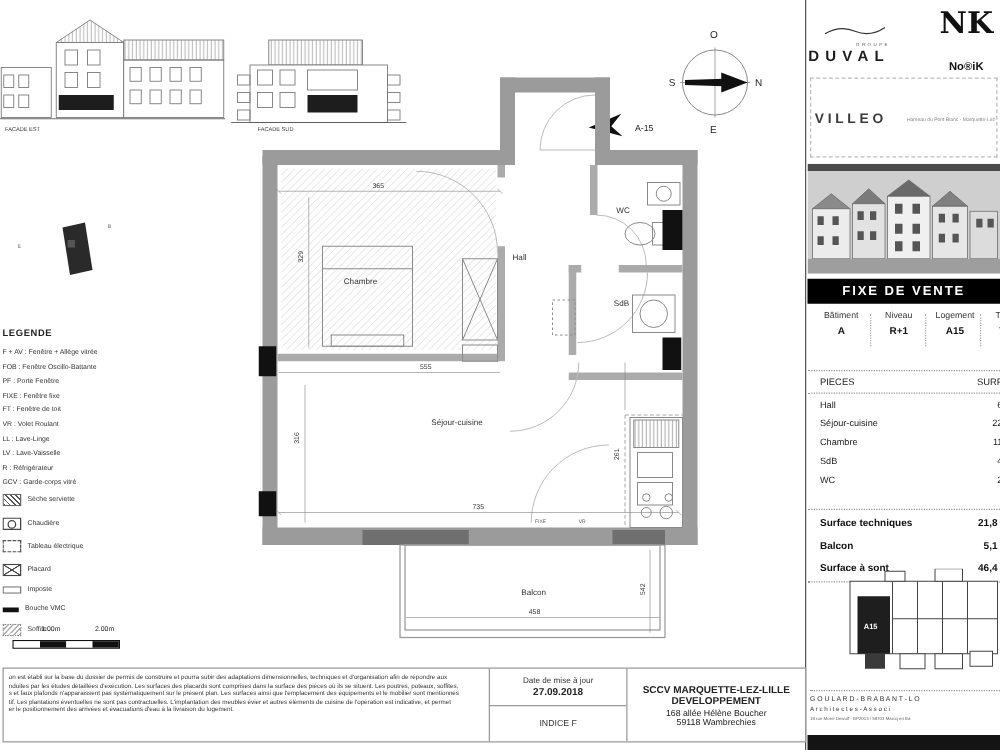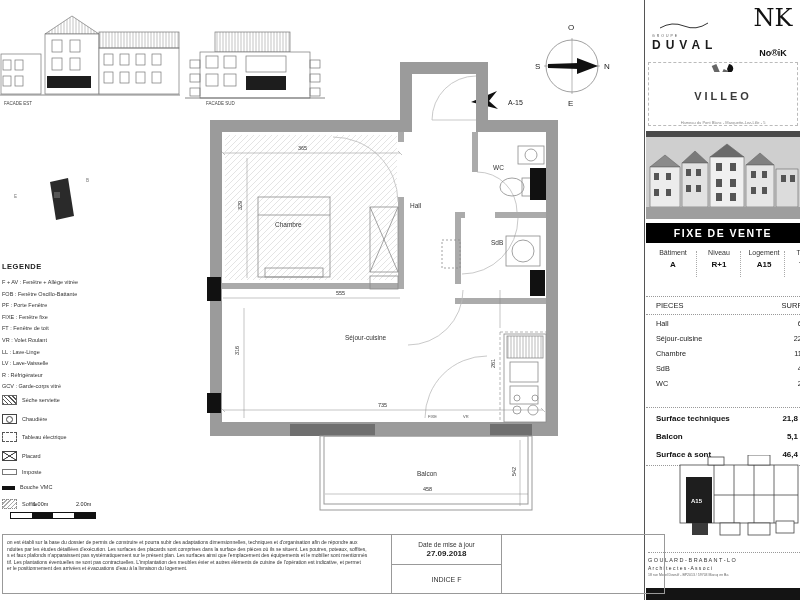--- a/index.html
+++ b/index.html
@@ -24,28 +24,28 @@
   .ic-soffite{background:repeating-linear-gradient(-45deg,#aaa 0 1px,transparent 1px 3px);border:1px dotted #888;}
   .scale-label{font-size:5.5px;color:#222;}
   .scalebar{left:10px;top:512px;height:5px;display:flex;border:1px solid #111;}
   .scalebar div{height:5px;}
   
   .rlabel{font:6.5px "Liberation Sans",sans-serif;fill:#333;}
   .dlabel{font:5.5px "Liberation Sans",sans-serif;fill:#333;}
   .wlabel{font:4px "Liberation Sans",sans-serif;fill:#555;}
   
   .vsep{left:644px;top:0;width:1px;height:600px;background:#555;}
-  .duval{left:652px;top:16px;width:92px;text-align:left;}
+  .duval{left:620px;top:16px;width:92px;text-align:right;}
   .duval .grp{font-size:3.5px;letter-spacing:2px;color:#555;}
   .duval .dv{font-size:12px;font-weight:700;letter-spacing:5px;color:#1c1c1c;}
   .nk{left:748px;top:6px;width:50px;text-align:center;}
-  .nk .big{font-family:"DejaVu Serif",serif;font-size:24px;font-weight:400;line-height:24px;color:#111;}
+  .nk .big{font-family:"DejaVu Serif",serif;font-size:24px;font-weight:700;line-height:24px;color:#111;}
   .nk .small{font-size:9px;font-weight:700;color:#111;margin-top:18px;}
   .villeo{left:648px;top:62px;width:148px;height:62px;border:1px dashed #bbb;
-          display:flex;flex-direction:column;align-items:center;justify-content:center;overflow:hidden;gap:16px;}
+          display:flex;flex-direction:row;align-items:center;justify-content:center;overflow:hidden;gap:16px;}
   .villeo .name{font-size:11px;font-weight:700;letter-spacing:3px;color:#3a3a3a;margin-top:2px;}
   .villeo .sub{font-size:4px;color:#888;white-space:nowrap;margin-top:2px;}
   .banner{left:646px;top:223px;width:154px;height:20px;background:#000;color:#fff;
           display:flex;align-items:center;justify-content:center;font-size:10.5px;font-weight:700;letter-spacing:1.5px;}
   .unit-cols{left:646px;top:249px;width:200px;height:32px;}
   .ucol{position:absolute;text-align:center;}
   .ucol .lab{font-size:7px;color:#333;}
   .ucol .val{font-size:8px;font-weight:700;color:#111;margin-top:4px;}
   .usep{position:absolute;top:2px;height:26px;border-left:1px dotted #aaa;}
   .pieces-head{left:646px;top:296px;width:166px;border-top:1px dotted #999;border-bottom:1px dotted #999;
@@ -54,21 +54,21 @@
   .prow .v{text-align:right;}
   .sumblock{left:646px;top:407px;width:166px;border-top:1px dotted #999;border-bottom:1px dotted #999;padding:6px 2px 6px 10px;}
   .srow{display:flex;justify-content:space-between;font-size:8px;font-weight:700;color:#111;margin-bottom:9px;width:142px;}
   .srow:last-child{margin-bottom:0;}
   .architect{left:648px;top:552px;width:152px;border-top:1px dotted #999;padding-top:4px;color:#333;overflow:hidden;}
   .architect .a1{font-size:5.5px;white-space:nowrap;}
   .architect .a2{font-size:5px;white-space:nowrap;margin-top:2px;}
   .architect .a3{font-size:3.5px;white-space:nowrap;margin-top:2px;color:#666;}
   .blackbar{left:646px;top:588px;width:154px;height:12px;background:#141414;}
   
-  .tblock{left:2px;top:534px;width:641px;height:58px;border:1px solid #999;padding-left:20px;}
+  .tblock{left:2px;top:534px;width:641px;height:58px;border:1px solid #999;}
   .disc{position:absolute;left:0;top:0;width:389px;height:100%;border-right:1px solid #999;
         padding:4px 4px;box-sizing:border-box;overflow:hidden;}
   .disc div{font-size:5px;line-height:6.6px;color:#333;white-space:nowrap;}
   .datebox{position:absolute;left:389px;top:0;width:110px;height:100%;border-right:1px solid #999;box-sizing:border-box;}
   .datecell{height:29px;border-bottom:1px solid #999;display:flex;flex-direction:column;align-items:center;justify-content:center;}
   .datecell .l{font-size:6.5px;color:#333;}
   .datecell .v{font-size:8px;font-weight:700;margin-top:1px;}
   .indcell{height:28px;display:flex;align-items:center;justify-content:center;font-size:7px;color:#333;}
   .compbox{position:absolute;left:499px;top:0;width:142px;height:100%;display:flex;flex-direction:column;
            align-items:center;justify-content:center;text-align:center;}
@@ -496,13 +496,19 @@
     <div>tif. Les plantations éventuelles ne sont pas contractuelles. L'implantation des meubles évier et autres éléments de cuisine de l'opération est indicative, et permet</div>
     <div>er le positionnement des arrivées et évacuations d'eau à la livraison du logement.</div>
   </div>
   <div class="datebox">
     <div class="datecell">
       <div class="l">Date de mise à jour</div>
       <div class="v">27.09.2018</div>
     </div>
     <div class="indcell">INDICE F</div>
   </div>
+  <div class="compbox">
+    <div class="c1">SCCV MARQUETTE-LEZ-LILLE</div>
+    <div class="c1">DEVELOPPEMENT</div>
+    <div class="c2">168 allée Hélène Boucher</div>
+    <div class="c2" style="margin-top:0">59118 Wambrechies</div>
+  </div>
 </div>
 
 </body></html>

